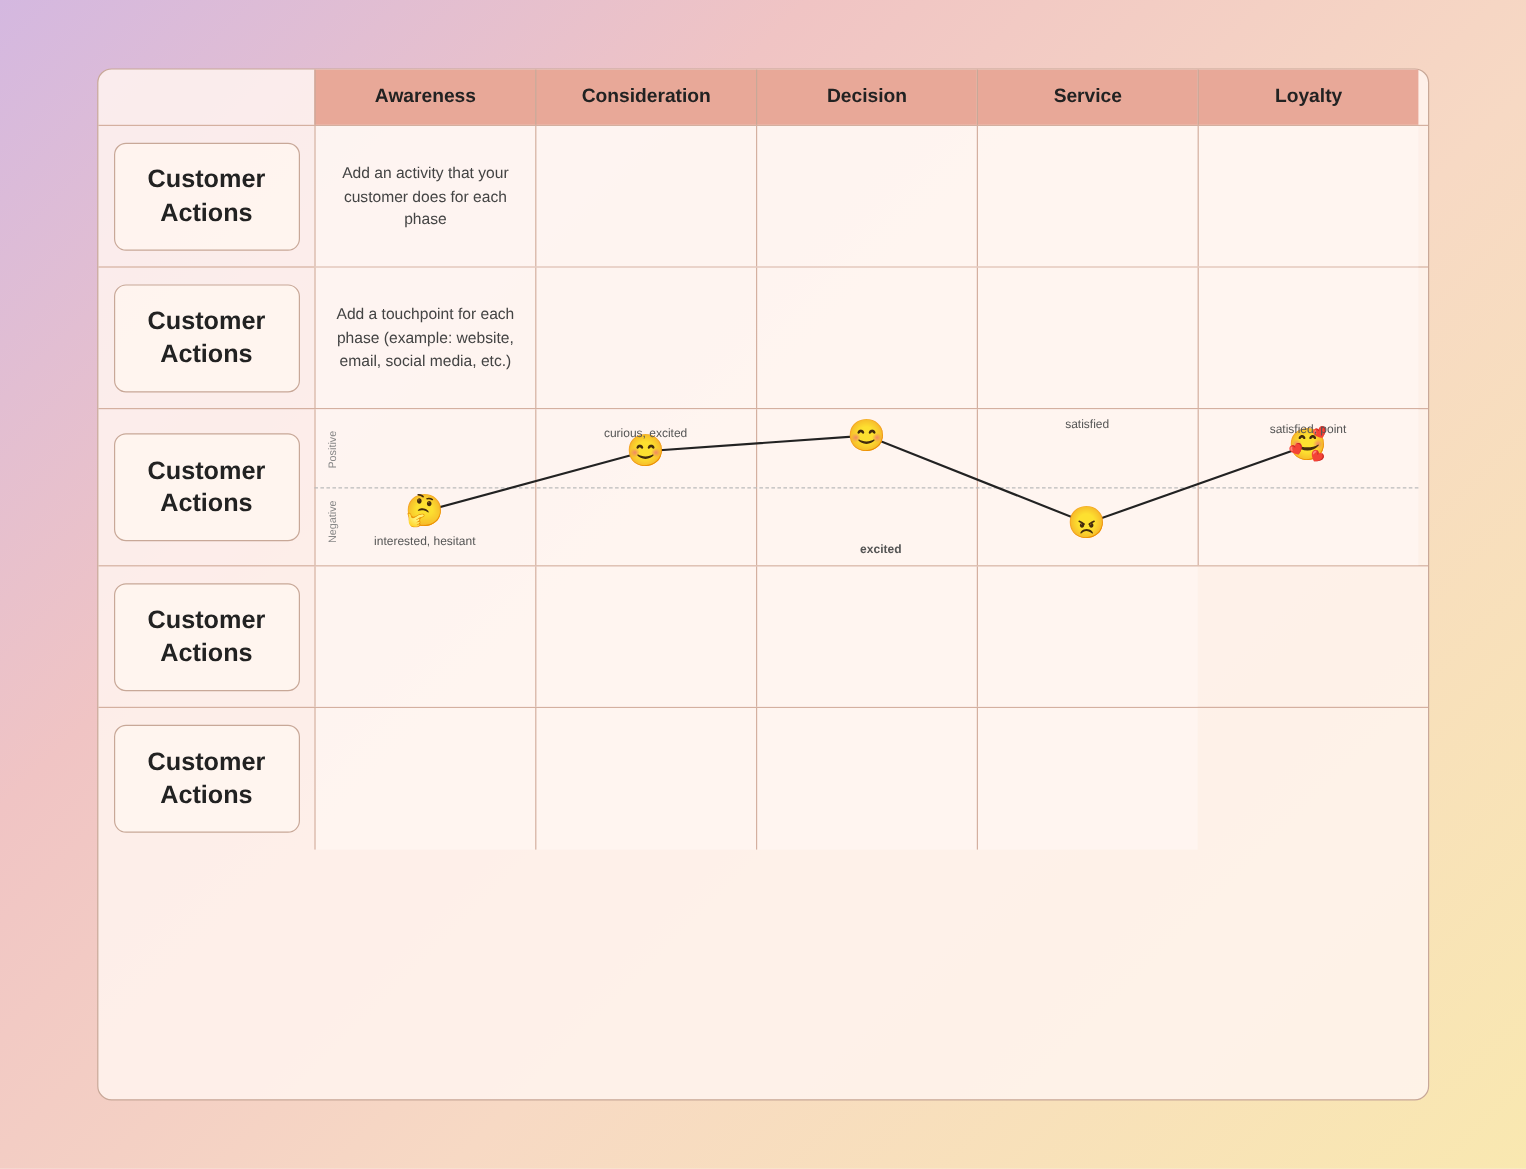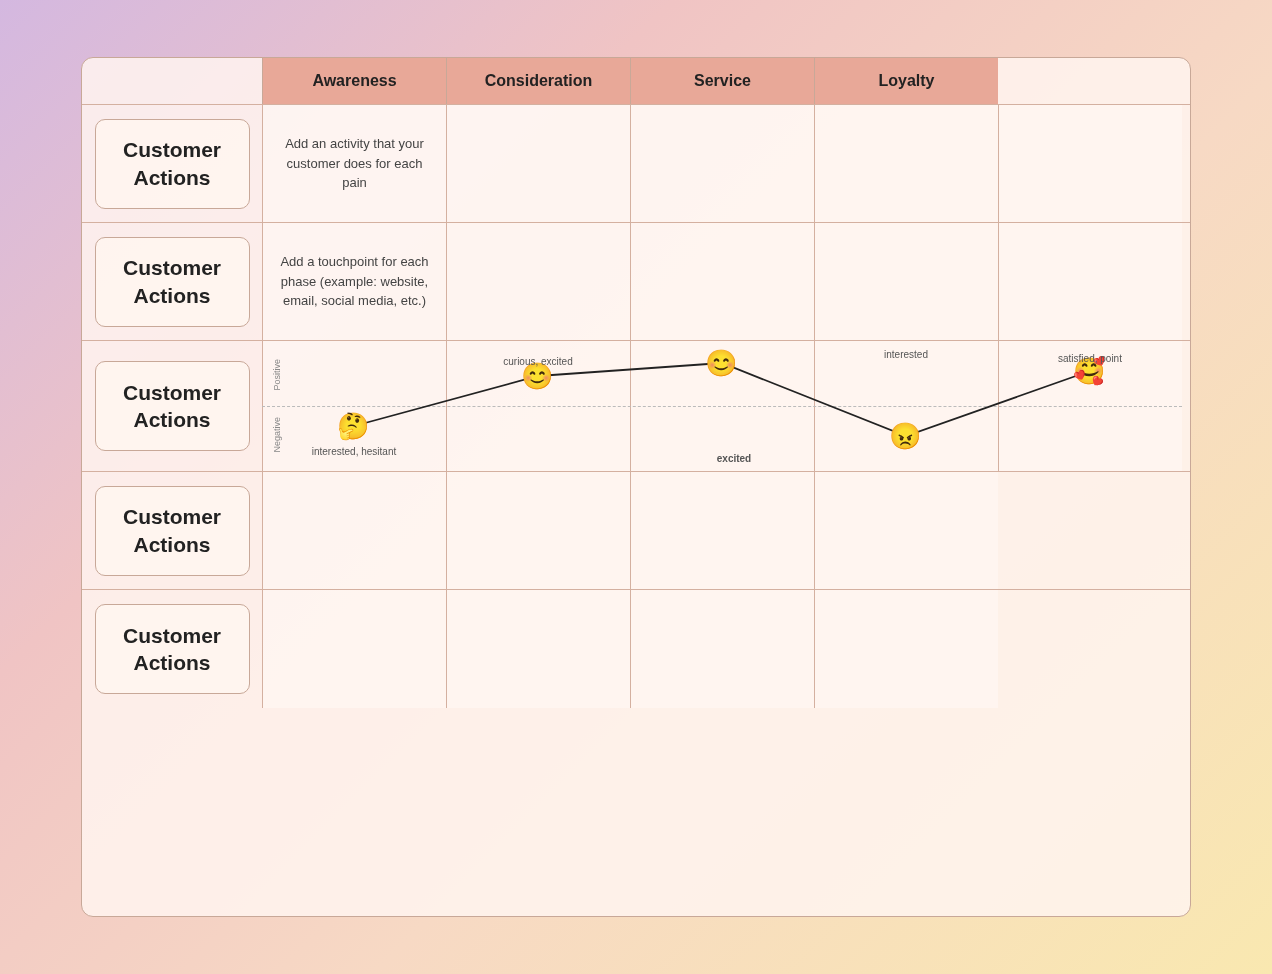--- a/index.html
+++ b/index.html
@@ -192,29 +192,30 @@
 <body>
 
 <div class="main-card">
 
   <div class="table-area">
 
     <div class="header-row">
       <div class="header-cell-empty"></div>
       <div class="header-cell">Awareness</div>
       <div class="header-cell">Consideration</div>
+      <div class="header-cell">Decision</div>
       <div class="header-cell">Service</div>
       <div class="header-cell">Loyalty</div>
     </div>
 
     <div class="data-row">
       <div class="row-label-cell">
         <div class="row-label-box">Customer<br>Actions</div>
       </div>
-      <div class="data-cell">Add an activity that your customer does for each pain</div>
+      <div class="data-cell">Add an activity that your customer does for each phase</div>
       <div class="data-cell"></div>
       <div class="data-cell"></div>
       <div class="data-cell"></div>
       <div class="data-cell"></div>
     </div>
 
     <div class="data-row">
       <div class="row-label-cell">
         <div class="row-label-box">Customer<br>Actions</div>
       </div>
@@ -252,21 +253,21 @@
         <span class="emoji" style="left:92px; top:85px;">🤔</span>
         <span class="emoji-label" style="left:92px; top:105px;">interested, hesitant</span>
 
         <span class="emoji" style="left:276px; top:35px;">😊</span>
         <span class="emoji-label" style="left:276px; top:15px;">curious, excited</span>
 
         <span class="emoji" style="left:460px; top:22px;">😊</span>
         <span class="emoji-label" style="left:472px; top:112px;font-weight:bold;">excited</span>
 
         <span class="emoji" style="left:644px; top:95px; font-size:26px;">😠</span>
-        <span class="emoji-label" style="left:644px; top:8px;">interested</span>
+        <span class="emoji-label" style="left:644px; top:8px;">satisfied</span>
 
         <span class="emoji" style="left:828px; top:30px;">🥰</span>
         <span class="emoji-label" style="left:828px; top:12px;">satisfied, point</span>
       </div>
     </div>
 
     <div class="data-row">
       <div class="row-label-cell">
         <div class="row-label-box">Customer<br>Actions</div>
       </div>

